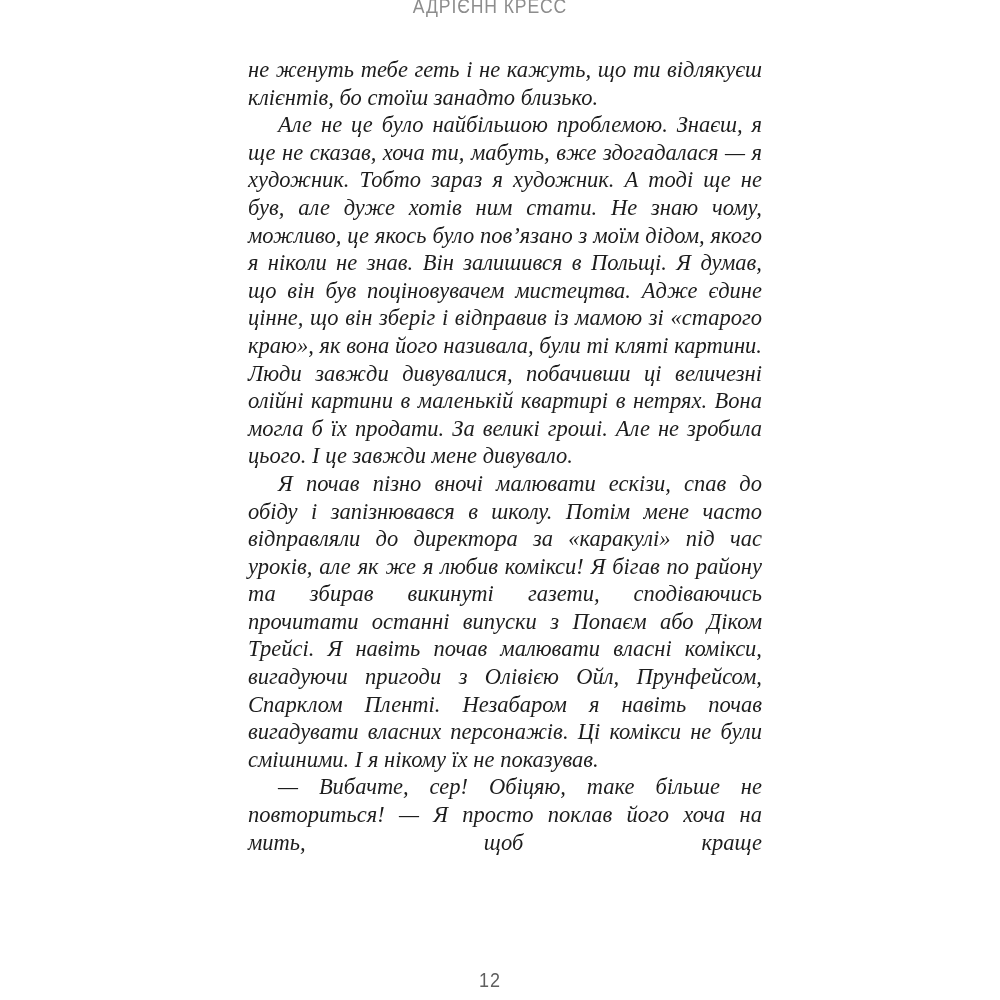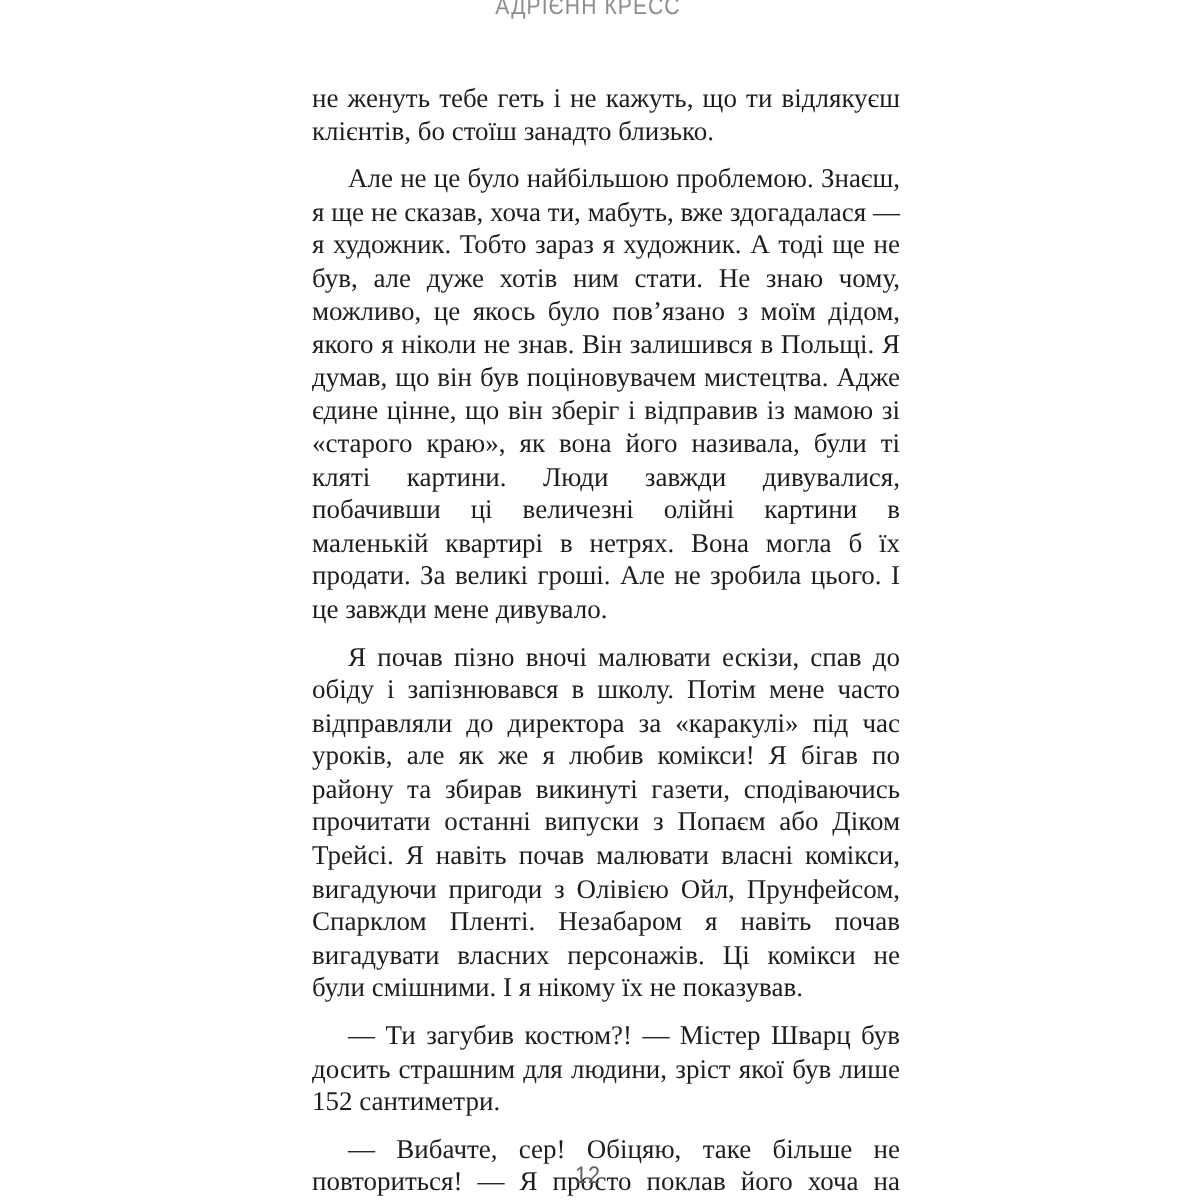--- a/index.html
+++ b/index.html
@@ -35,22 +35,23 @@
     left: 248px;
     top: 56px;
     width: 514px;
     font-family: "Liberation Serif", serif;
     font-size: 22.5px;
     line-height: 27.6px;
     color: #1d1d1d;
     text-align: justify;
   }
   .para {
-    margin: 12px;
+    margin: 0;
     padding: 0;
+    font-style: italic;
   }
   .para.indent {
     text-indent: 30px;
   }
   .para.justify-last {
     text-align-last: justify;
   }
   .page-number {
     position: absolute;
     bottom: 8px;
@@ -68,18 +69,17 @@
 </head>
 <body>
 
 <div class="page">
   <div class="running-header">АДРІЄНН КРЕСС</div>
 
   <div class="text-block" id="text-block">
       <p class="para">не женуть тебе геть і не кажуть, що ти відлякуєш клієнтів, бо стоїш занадто близько.</p>
       <p class="para indent">Але не це було найбільшою проблемою. Знаєш, я ще не сказав, хоча ти, мабуть, вже здогадалася — я художник. Тобто зараз я художник. А тоді ще не був, але дуже хотів ним стати. Не знаю чому, можливо, це якось було пов’язано з моїм дідом, якого я ніколи не знав. Він залишився в Польщі. Я думав, що він був поціновувачем мистецтва. Адже єдине цінне, що він зберіг і відправив із мамою зі «старого краю», як вона його називала, були ті кляті картини. Люди завжди дивувалися, побачивши ці величезні олійні картини в маленькій квартирі в нетрях. Вона могла б їх продати. За великі гроші. Але не зробила цього. І це завжди мене дивувало.</p>
       <p class="para indent">Я почав пізно вночі малювати ескізи, спав до обіду і запізнювався в школу. Потім мене часто відправляли до директора за «каракулі» під час уроків, але як же я любив комікси! Я бігав по району та збирав викинуті газети, сподіваючись прочитати останні випуски з Попаєм або Діком Трейсі. Я навіть почав малювати власні комікси, вигадуючи пригоди з Олівією Ойл, Прунфейсом, Спарклом Пленті. Незабаром я навіть почав вигадувати власних персонажів. Ці комікси не були смішними. І я нікому їх не показував.</p>
-      <p class="para indent">— Ти загубив костюм?! — Містер Шварц був досить страшним для людини, зріст якої був лише 152 сантиметри.</p>
       <p class="para indent justify-last">— Вибачте, сер! Обіцяю, таке більше не повториться! — Я просто поклав його хоча на мить, щоб краще</p>
     </div>
 
   <div class="page-number">12</div>
 </div>
 
 </body></html>

